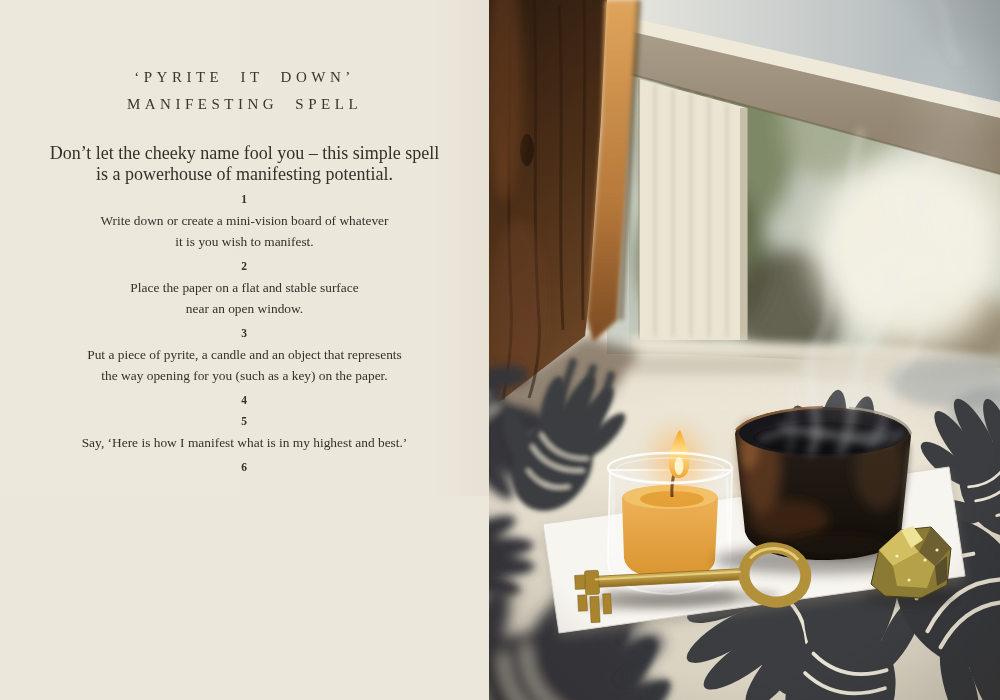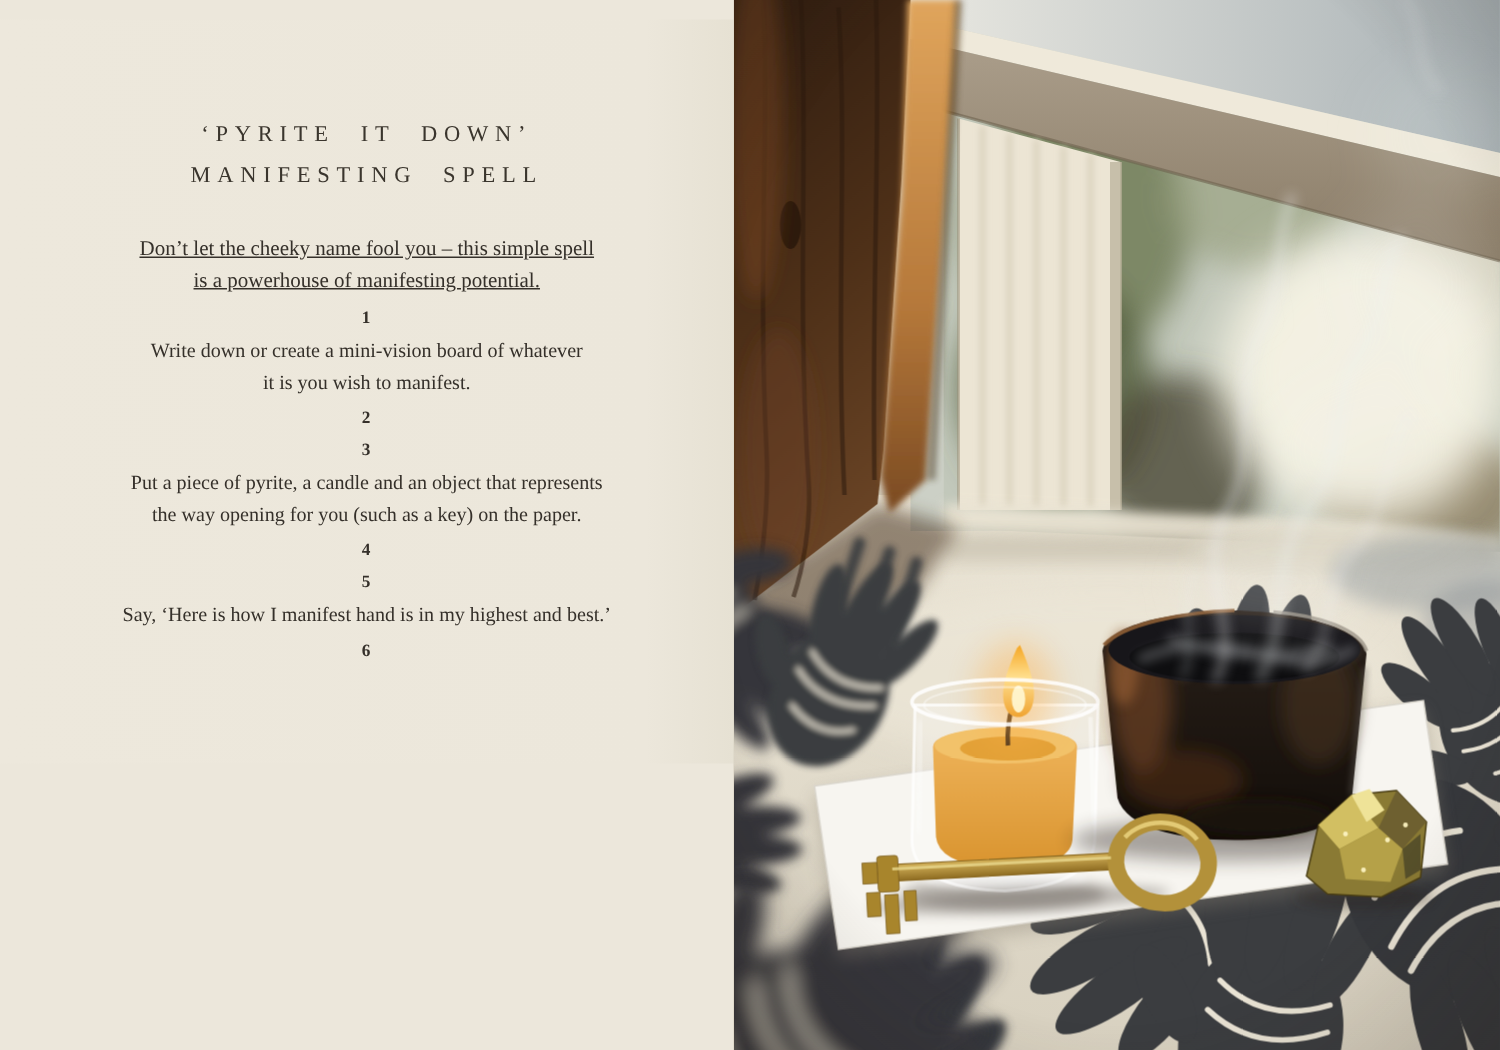--- a/index.html
+++ b/index.html
@@ -4,34 +4,34 @@
 <style>
   html,body{margin:0;padding:0;}
   body{
     width:1000px;height:700px;overflow:hidden;
     font-family:"Liberation Serif","DejaVu Serif",serif;
     background:#ece7db;
   }
   .spread{position:relative;width:1000px;height:700px;}
   
   .page-left{
-    position:absolute;left:0;top:13px;width:489px;height:496px;
+    position:absolute;left:0;top:0;width:489px;height:496px;
     background:linear-gradient(to right,#ede8dc 0%,#ece7db 88%,#e6e1d3 100%);
   }
   .page-inner{
     width:420px;margin:0 auto;padding-top:64px;text-align:center;
     color:#35302a;
   }
   .spell-title{
     font-size:15px;font-weight:normal;line-height:27px;margin:0;
     letter-spacing:4.5px;word-spacing:9px;color:#3a352d;
     white-space:pre-line;
   }
   .spell-intro{
-    margin:25px 0 0 0;font-size:14px;line-height:21px;white-space:pre-line;text-decoration:underline;
+    margin:25px 0 0 0;font-size:18px;line-height:21px;white-space:pre-line;
   }
   .step{margin:0;}
   .step-num{
     font-size:11.5px;font-weight:bold;line-height:14px;
     margin:7px 0 4px 0;letter-spacing:1px;
   }
   .step-text{
     margin:0;font-size:13.4px;line-height:21px;white-space:pre-line;text-align:center;
   }
   
@@ -54,32 +54,34 @@
       <p class="spell-intro">Don’t let the cheeky name fool you – this simple spell
 is a powerhouse of manifesting potential.</p>
 
       <div class="step">
         <div class="step-num">1</div>
         <p class="step-text">Write down or create a mini-vision board of whatever
 it is you wish to manifest.</p>
       </div>
       <div class="step">
         <div class="step-num">2</div>
+        <p class="step-text">Place the paper on a flat and stable surface
+near an open window.</p>
       </div>
       <div class="step">
         <div class="step-num">3</div>
         <p class="step-text">Put a piece of pyrite, a candle and an object that represents
 the way opening for you (such as a key) on the paper.</p>
       </div>
       <div class="step">
         <div class="step-num">4</div>
       </div>
       <div class="step">
         <div class="step-num">5</div>
-        <p class="step-text">Say, ‘Here is how I manifest hand is in my highest and best.’</p>
+        <p class="step-text">Say, ‘Here is how I manifest what is in my highest and best.’</p>
       </div>
       <div class="step">
         <div class="step-num">6</div>
       </div>
     </div>
   </div>
 
   <div class="page-right">
     <svg width="511" height="700" viewBox="0 0 511 700">
       <defs>

